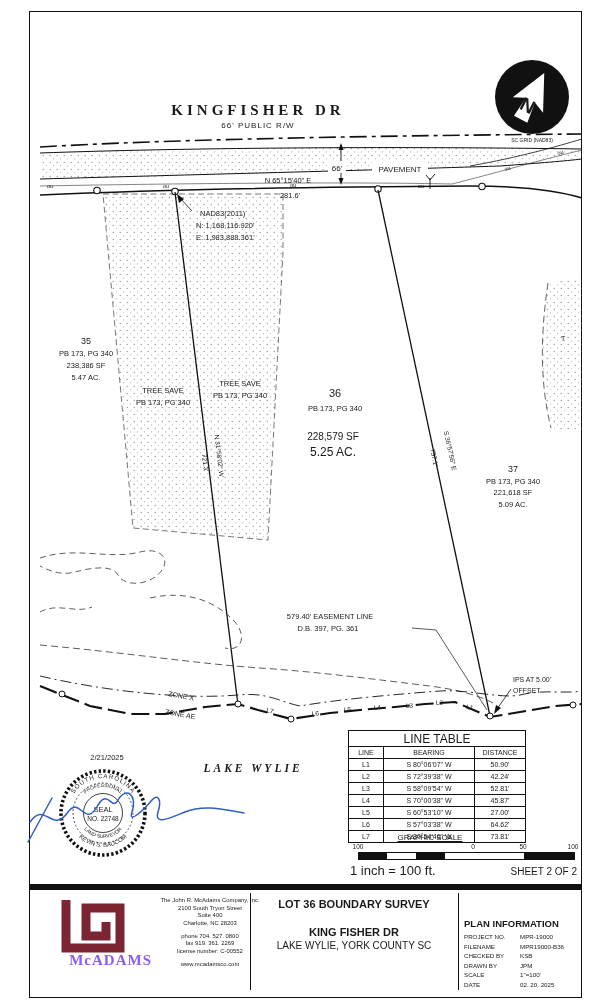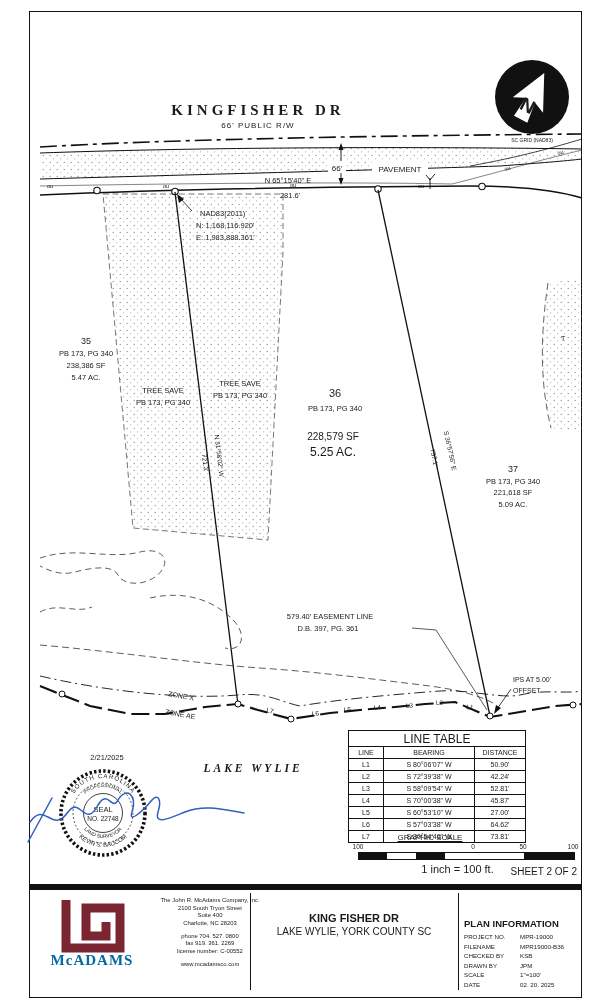--- a/index.html
+++ b/index.html
@@ -16,31 +16,31 @@
   .line-table td{border:1px solid #111;text-align:center;padding:1.5px 2px;height:8px;}
   .line-table .tt{font-size:12px;}
   .line-table .c1{width:30px;} .line-table .c2{width:86px;} .line-table .c3{width:46px;}
 
   
   .gscale{position:absolute;left:350px;top:833px;width:226px;font-size:7px;}
   .gs-title{position:absolute;left:0;top:0;width:160px;text-align:center;font-size:8px;text-decoration:underline;}
   .gs-tick{position:absolute;top:10px;transform:translateX(-50%);font-size:6.5px;}
   .gs-bar{position:absolute;left:8px;top:19px;width:215px;height:6px;border:1px solid #111;}
   .gs-seg{position:absolute;top:0;height:100%;}
-  .gs-cap{position:absolute;left:0;top:30px;width:215px;text-align:center;font-size:11px;}
+  .gs-cap{position:absolute;left:0;top:30px;width:215px;font-size:13px;}
   .sheetno{position:absolute;left:503px;top:866px;width:74px;font-size:10px;text-align:right;}
 
   
   .titleblock{position:absolute;left:30px;top:884px;width:551px;height:112px;background:#fff;}
   .tb-bar{position:absolute;left:0;top:0;width:100%;height:6px;background:#111;}
   .tb-body{position:absolute;left:0;top:6px;width:100%;height:106px;}
   .vdiv{position:absolute;top:3px;bottom:6px;width:1.3px;background:#111;}
-  .wordmark{position:absolute;left:2px;top:62px;width:120px;text-align:center;
+  .wordmark{position:absolute;left:2px;top:62px;width:120px;text-align:right;
             font-family:"Liberation Serif",serif;font-weight:bold;font-size:15px;
-            letter-spacing:1px;color:#0369a1;}
+            letter-spacing:1px;color:#8b5cf6;}
   .company{position:absolute;left:122px;top:7px;width:116px;text-align:center;
            font-size:5.9px;line-height:1.3;color:#222;}
   .company .gap{height:5px;}
   .project{position:absolute;left:221px;top:6px;width:206px;text-align:center;}
   .proj-title{font-size:19px;font-weight:bold;letter-spacing:.5px;}
   .proj-sub1{font-size:11px;font-weight:bold;margin-top:2px;}
   .proj-sub2{font-size:11px;font-weight:bold;margin-top:16px;}
   .proj-sub3{font-size:10px;font-weight:normal;margin-top:2px;}
   .plan{position:absolute;left:434px;top:5px;width:116px;margin-top:23px;}
   .plan-title{font-size:9.5px;font-weight:bold;margin-bottom:3px;}
@@ -338,20 +338,21 @@
         <div>Charlotte, NC 28203</div>
         <div class="gap"></div>
         <div>phone 704. 527. 0800</div>
         <div>fax 919. 361. 2269</div>
         <div>license number: C-00552</div>
         <div class="gap"></div>
         <div>www.mcadamsco.com</div>
       </div>
       <div class="vdiv" style="left:220px"></div>
       <div class="project">
+        <div class="proj-sub1">LOT 36 BOUNDARY SURVEY</div>
         <div class="proj-sub2">KING FISHER DR</div>
         <div class="proj-sub3">LAKE WYLIE, YORK COUNTY SC</div>
       </div>
       <div class="vdiv" style="left:428px"></div>
       <div class="plan">
         <div class="plan-title">PLAN INFORMATION</div>
         <div class="plan-row">
             <span class="pl">PROJECT NO.</span>
             <span class="pv">MPR-19000</span>
           </div>

